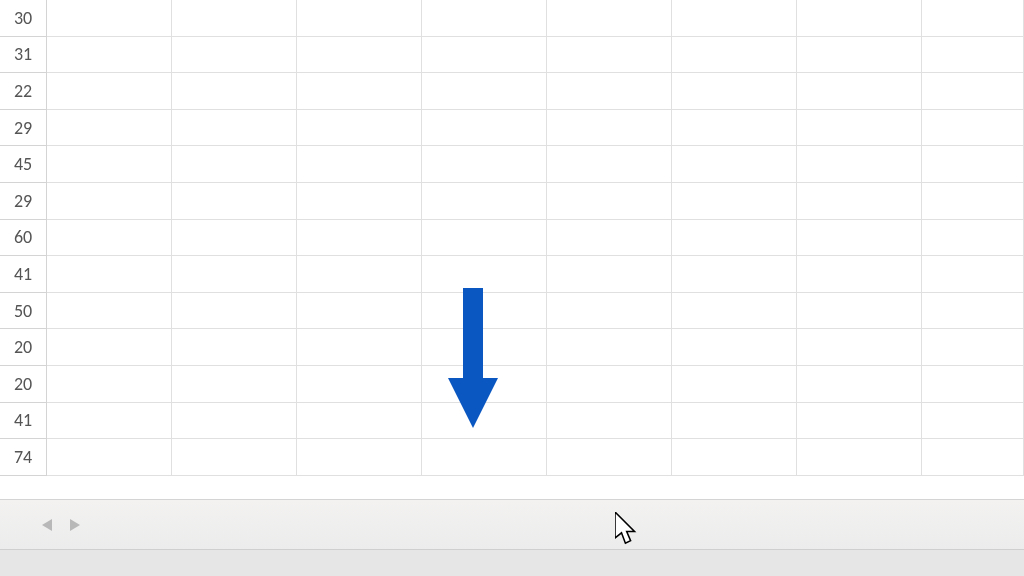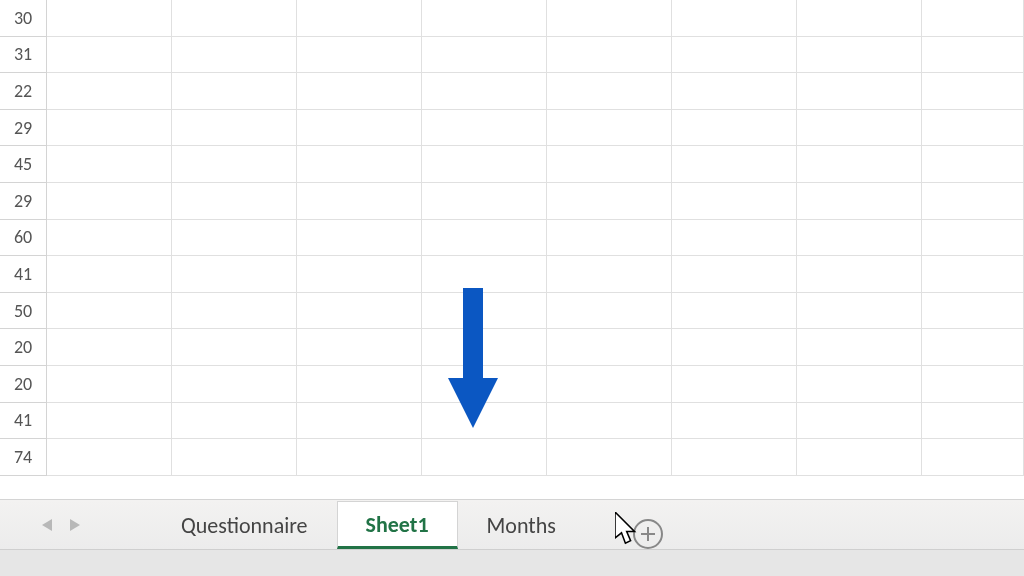--- a/index.html
+++ b/index.html
@@ -351,28 +351,20 @@
         <div class="cell c8"></div>
       </div>
   </div>
 </div>
 
 <div class="tab-bar">
   <div class="nav-arrows">
     <div class="nav-arrow left"></div>
     <div class="nav-arrow right"></div>
   </div>
-  <div class="tabs-container">
-    <div class="sheet-tab">Questionnaire</div>
-    <div class="sheet-tab active">Sheet1</div>
-    <div class="sheet-tab">Months</div>
-    <div class="new-sheet-btn">
-      <span></span>
-    </div>
-  </div>
 </div>
 
 <div class="status-bar"></div>
 
 <svg class="annotation-arrow" viewBox="0 0 50 140">
   <path d="M 15 0 L 35 0 L 35 90 L 50 90 L 25 140 L 0 90 L 15 90 Z" fill="#0b57c2"></path>
 </svg>
 
 <svg class="cursor" width="20" height="28" viewBox="0 0 20 28">
   <path d="M0 0 L0 20 L5 16 L8 24 L12 22 L9 15 L15 15 Z" fill="#ffffff" stroke="#000000" stroke-width="1.2"></path>

